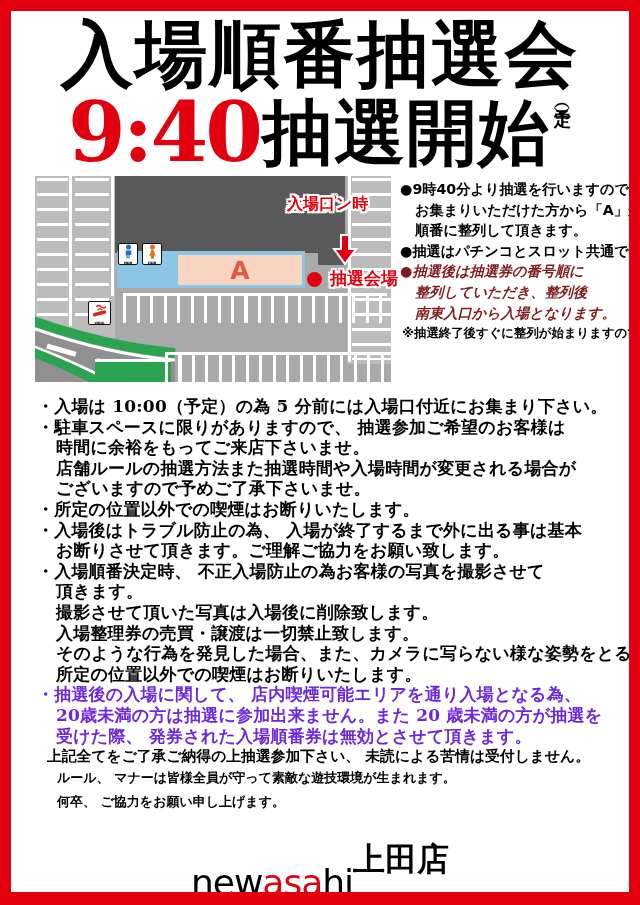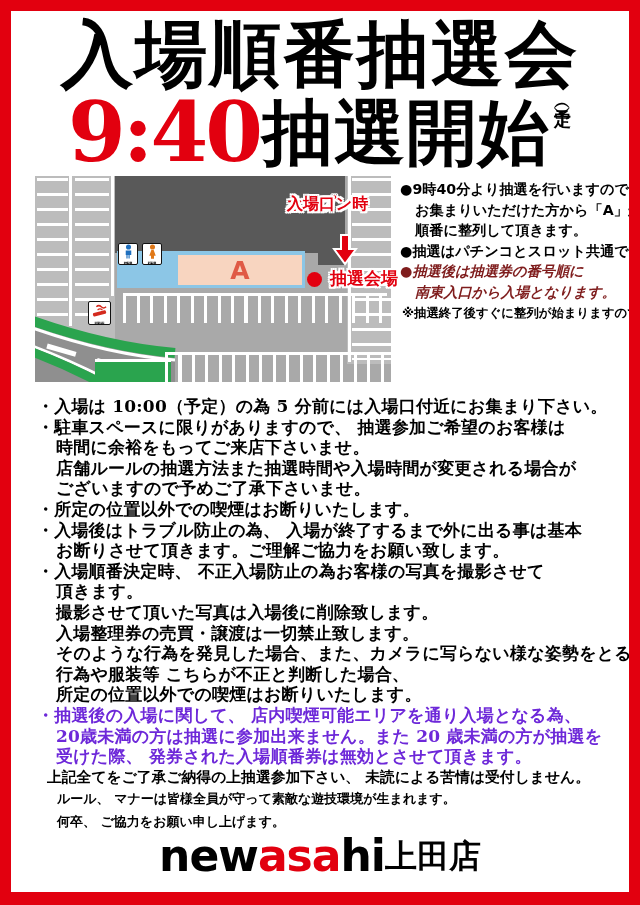--- a/index.html
+++ b/index.html
@@ -71,21 +71,21 @@
   
   .bodylist{margin:8px 0 0 26px;font-size:17px;font-weight:bold;line-height:20.6px;letter-spacing:0.2px;}
   .b-line{white-space:nowrap;}
   .b-indent{padding-left:19px;}
   .b-red{color:#6d28d9;}
   .footnote{margin:1px 0 0 36px;font-size:14.8px;font-weight:bold;white-space:nowrap;}
   .closing{margin:1px 0 0 46px;font-size:13px;font-weight:bold;line-height:22.5px;white-space:nowrap;}
   
   .logorow{display:flex;justify-content:center;align-items:center;margin-top:4px;
     font-family:"DejaVu Sans","Liberation Sans",sans-serif;white-space:nowrap;}
-  .logo-latin{font-size:44px;font-weight:700;letter-spacing:-1px;line-height:36px;}
+  .logo-latin{font-size:36px;font-weight:400;letter-spacing:-1px;line-height:36px;margin-top:48px;}
   .logo-red{color:#e2000f;}
   .logo-branch{font-size:32px;font-weight:900;line-height:36px;}
 </style>
 </head>
 <body>
 
 <div class="poster">
 
   <div class="title">入場順番抽選会</div>
 
@@ -163,40 +163,40 @@
 
     <div class="venuedot"></div>
     <div class="redlabel venuelab">抽選会場</div>
 
     <div class="rightcol">
       <div class="rc-line">●9時40分より抽選を行いますので、</div>
       <div class="rc-line rc-indent">お集まりいただけた方から「A」から</div>
       <div class="rc-line rc-indent">順番に整列して頂きます。</div>
       <div class="rc-line">●抽選はパチンコとスロット共通です。</div>
       <div class="rc-line rc-red">●抽選後は抽選券の番号順に</div>
+      <div class="rc-line rc-red rc-indent">整列していただき、整列後</div>
       <div class="rc-line rc-red rc-indent">南東入口から入場となります。</div>
       <div class="rc-line rc-small">※抽選終了後すぐに整列が始まりますので</div>
     </div>
   </div>
 
   <div class="bodylist">
     <div class="b-line">・入場は 10:00（予定）の為 5 分前には入場口付近にお集まり下さい。</div>
     <div class="b-line">・駐車スペースに限りがありますので、 抽選参加ご希望のお客様は</div>
     <div class="b-line b-indent">時間に余裕をもってご来店下さいませ。</div>
     <div class="b-line b-indent">店舗ルールの抽選方法また抽選時間や入場時間が変更される場合が</div>
     <div class="b-line b-indent">ございますので予めご了承下さいませ。</div>
     <div class="b-line">・所定の位置以外での喫煙はお断りいたします。</div>
     <div class="b-line">・入場後はトラブル防止の為、 入場が終了するまで外に出る事は基本</div>
     <div class="b-line b-indent">お断りさせて頂きます。ご理解ご協力をお願い致します。</div>
     <div class="b-line">・入場順番決定時、 不正入場防止の為お客様の写真を撮影させて</div>
     <div class="b-line b-indent">頂きます。</div>
     <div class="b-line b-indent">撮影させて頂いた写真は入場後に削除致します。</div>
     <div class="b-line b-indent">入場整理券の売買・譲渡は一切禁止致します。</div>
     <div class="b-line b-indent">そのような行為を発見した場合、また、カメラに写らない様な姿勢をとる</div>
-    <div class="b-line b-indent">行為や服装等 こちらが不正と判断した場合、</div>
     <div class="b-line b-indent">所定の位置以外での喫煙はお断りいたします。</div>
     <div class="b-line b-red">・抽選後の入場に関して、 店内喫煙可能エリアを通り入場となる為、</div>
     <div class="b-line b-red b-indent">20歳未満の方は抽選に参加出来ません。また 20 歳未満の方が抽選を</div>
     <div class="b-line b-red b-indent">受けた際、 発券された入場順番券は無効とさせて頂きます。</div>
   </div>
 
   <div class="footnote">上記全てをご了承ご納得の上抽選参加下さい、 未読による苦情は受付しません。</div>
   <div class="closing">ルール、 マナーは皆様全員が守って素敵な遊技環境が生まれます。</div>
   <div class="closing">何卒、 ご協力をお願い申し上げます。</div>
 

